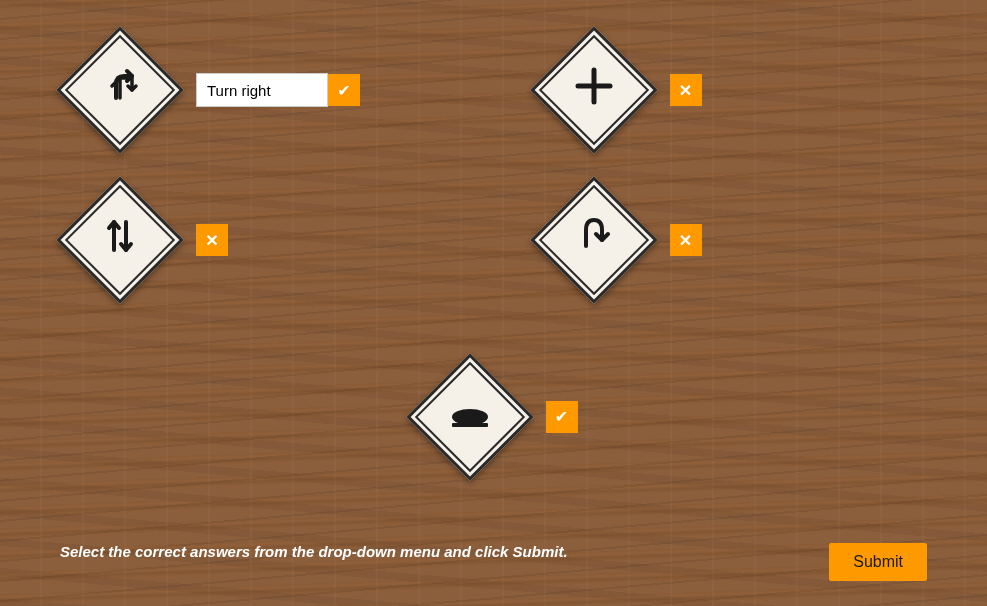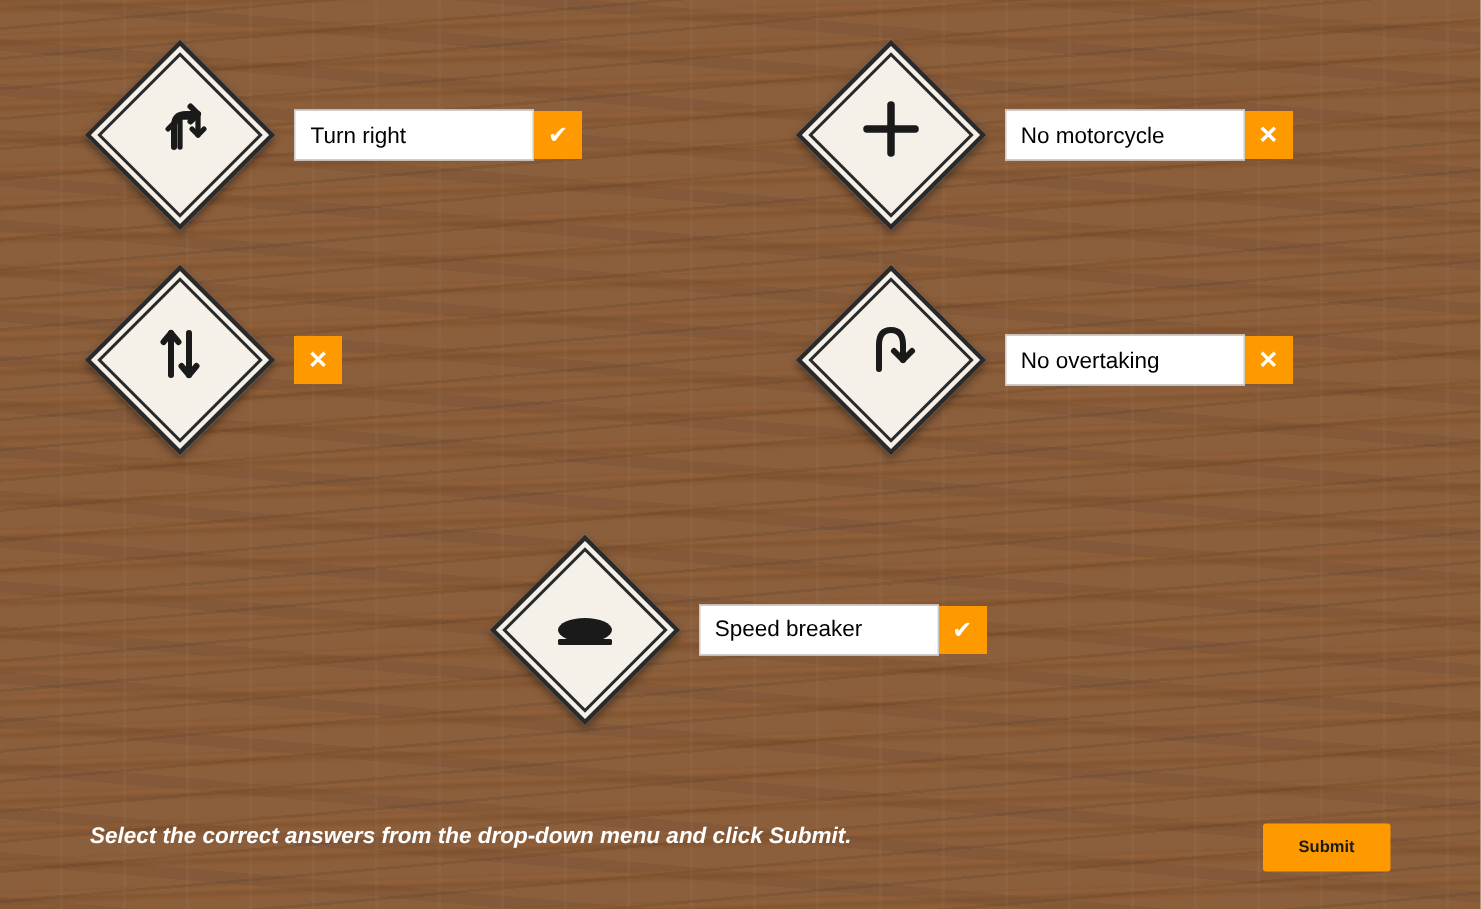--- a/index.html
+++ b/index.html
@@ -124,21 +124,21 @@
       display: flex;
       align-items: center;
       gap: 0;
     }
 
     .sign-input {
       border: 1px solid #ccc;
       padding: 16px 10px;
       font-size: 15px;
       background: white;
-      width: 160px;
+      width: 132px;
       height: 32px;
       outline: none;
     }
 
     .btn-check {
       background: #f90;
       border: none;
       width: 32px;
       height: 32px;
       cursor: pointer;
@@ -184,22 +184,22 @@
       color: white;
       font-style: italic;
       font-weight: bold;
       font-size: 15px;
     }
 
     .submit-btn {
       background: #f90;
       border: none;
       color: #1a1a1a;
-      font-size: 11px;
-      font-weight: bold;
+      font-size: 16px;
+      font-weight: normal;
       padding: 10px 24px;
       cursor: pointer;
       border-radius: 2px;
     }
 
     
     .icon-svg {
       width: 52px;
       height: 52px;
     }
@@ -238,21 +238,20 @@
           <div class="sign-icon">
             <svg class="icon-svg" viewBox="0 0 52 52">
 
               <line x1="26" y1="10" x2="26" y2="42" stroke="#1a1a1a" stroke-width="5" stroke-linecap="round"></line>
               <line x1="10" y1="26" x2="42" y2="26" stroke="#1a1a1a" stroke-width="5" stroke-linecap="round"></line>
             </svg>
           </div>
         </div>
       </div>
       <div class="input-group">
-        <input class="sign-input" type="text" value="No motorcycle" readonly="" style="">
         <button class="btn-x">✕</button>
       </div>
     </div>
 
     <div class="sign-row">
       <div class="sign-container">
         <div class="diamond-sign">
           <div class="inner-border"></div>
           <div class="sign-icon">
             <svg class="icon-svg" viewBox="0 0 52 52">
@@ -277,41 +276,39 @@
           <div class="sign-icon">
             <svg class="icon-svg" viewBox="0 0 52 52">
 
               <path d="M18 36 L18 20 Q18 10 26 10 Q34 10 34 20 L34 30" stroke="#1a1a1a" stroke-width="4" fill="none" stroke-linecap="round"></path>
               <polyline points="28,24 34,30 40,24" fill="none" stroke="#1a1a1a" stroke-width="4" stroke-linecap="round" stroke-linejoin="round"></polyline>
             </svg>
           </div>
         </div>
       </div>
       <div class="input-group">
-        <input class="sign-input" type="text" value="No overtaking" readonly="" style="">
         <button class="btn-x">✕</button>
       </div>
     </div>
   </div>
 
   <div class="bottom-sign">
     <div class="sign-container">
       <div class="diamond-sign">
         <div class="inner-border"></div>
         <div class="sign-icon">
           <svg class="icon-svg" viewBox="0 0 52 52">
 
             <ellipse cx="26" cy="30" rx="18" ry="8" fill="#1a1a1a"></ellipse>
             <rect x="8" y="36" width="36" height="4" fill="#1a1a1a" rx="1"></rect>
           </svg>
         </div>
       </div>
     </div>
     <div class="input-group">
-      <input class="sign-input" type="text" value="Speed breaker" readonly="" style="">
       <button class="btn-check">✔</button>
     </div>
   </div>
 
   <div class="footer">
     <span class="footer-text">Select the correct answers from the drop-down menu and click Submit.</span>
     <button class="submit-btn">Submit</button>
   </div>
 </div>
 

